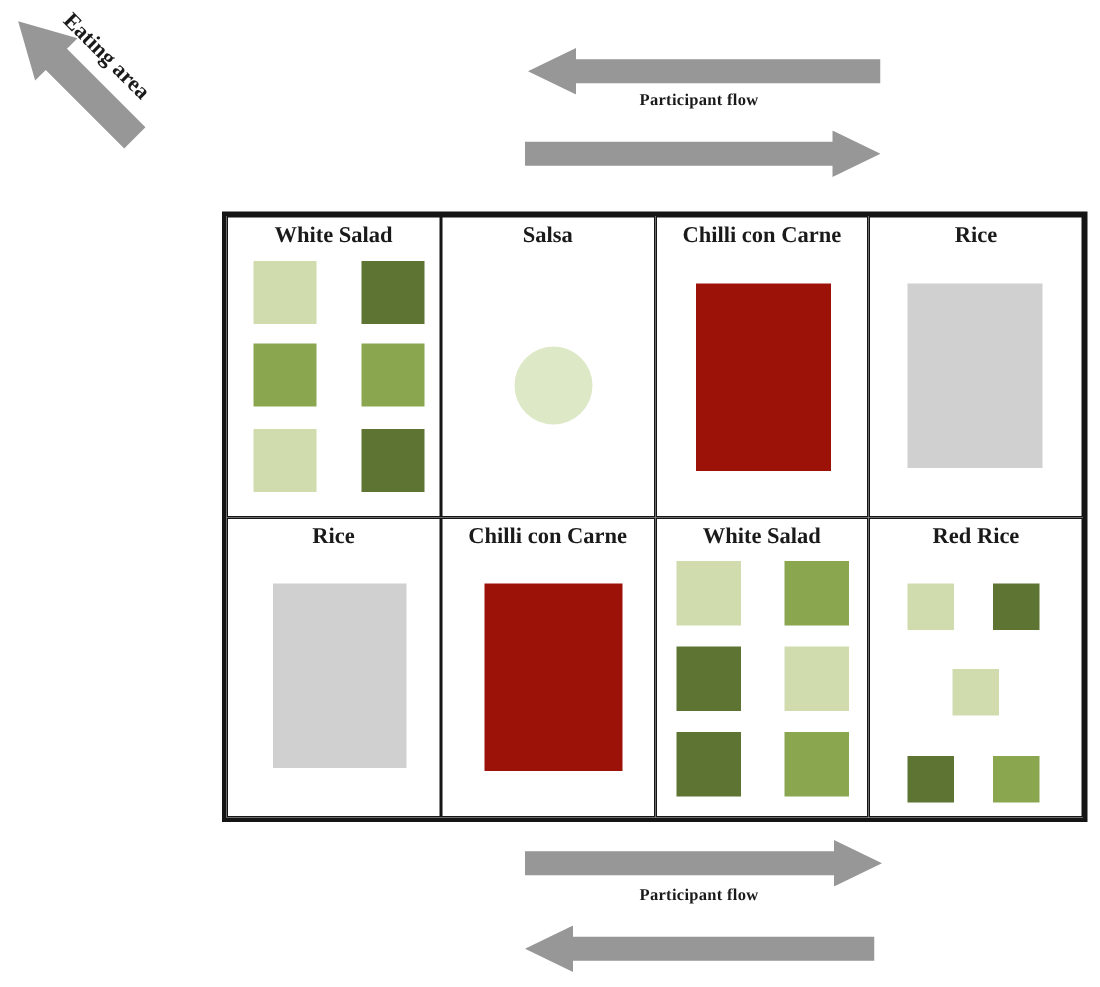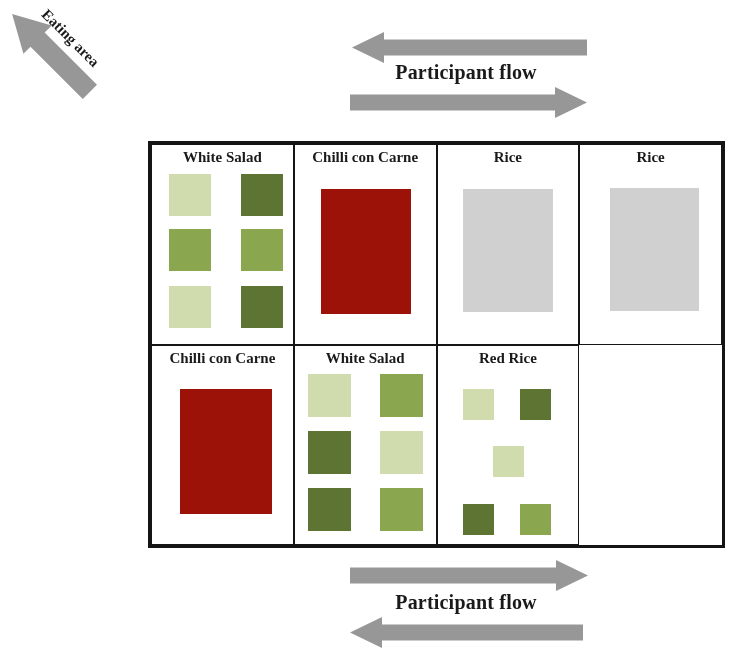--- a/index.html
+++ b/index.html
@@ -2,21 +2,21 @@
 <html><head>
 <meta charset="utf-8">
 <style>
   html,body{margin:0;padding:0;background:#ffffff;}
   .canvas{
     position:relative;width:733px;height:658px;background:#ffffff;overflow:hidden;
     font-family:"Liberation Serif","DejaVu Serif",serif;color:#1a1a1a;
   }
   .flow-label{
     position:absolute;width:220px;text-align:center;
-    font-size:20px;font-weight:bold;letter-spacing:0.2px;
+    font-size:11px;font-weight:bold;letter-spacing:0.2px;
   }
   .flow-label.top{left:356px;top:61px;}
   .flow-label.bottom{left:356px;top:591px;}
   .eating-label{
     position:absolute;left:50px;top:6px;
     font-size:15px;font-weight:bold;white-space:nowrap;
     transform:rotate(45deg);transform-origin:0 0;
   }
   .arrow-svg{position:absolute;display:block;}
   .grid{
@@ -56,20 +56,24 @@
       <div class="cell">
         <div class="cell-label">White Salad</div>
         <div class="shape" style="left: 17px; top: 29px; width: 42px; height: 42px; background: rgb(208, 220, 174);"></div>
         <div class="shape" style="left: 89px; top: 29px; width: 42px; height: 42px; background: rgb(94, 116, 50);"></div>
         <div class="shape" style="left: 17px; top: 84px; width: 42px; height: 42px; background: rgb(138, 167, 80);"></div>
         <div class="shape" style="left: 89px; top: 84px; width: 42px; height: 42px; background: rgb(138, 167, 80);"></div>
         <div class="shape" style="left: 17px; top: 141px; width: 42px; height: 42px; background: rgb(208, 220, 174);"></div>
         <div class="shape" style="left: 89px; top: 141px; width: 42px; height: 42px; background: rgb(94, 116, 50);"></div>
       </div>
       <div class="cell">
+        <div class="cell-label">Salsa</div>
+        <div class="shape circle" style="left: 48px; top: 86px; width: 52px; height: 52px; background: rgb(221, 232, 198);"></div>
+      </div>
+      <div class="cell">
         <div class="cell-label">Chilli con Carne</div>
         <div class="shape" style="left: 26px; top: 44px; width: 90px; height: 125px; background: rgb(156, 18, 8);"></div>
       </div>
       <div class="cell">
         <div class="cell-label">Rice</div>
         <div class="shape" style="left: 25px; top: 44px; width: 90px; height: 123px; background: rgb(208, 208, 208);"></div>
       </div>
       <div class="cell">
         <div class="cell-label">Rice</div>
         <div class="shape" style="left: 30px; top: 43px; width: 89px; height: 123px; background: rgb(208, 208, 208);"></div>

